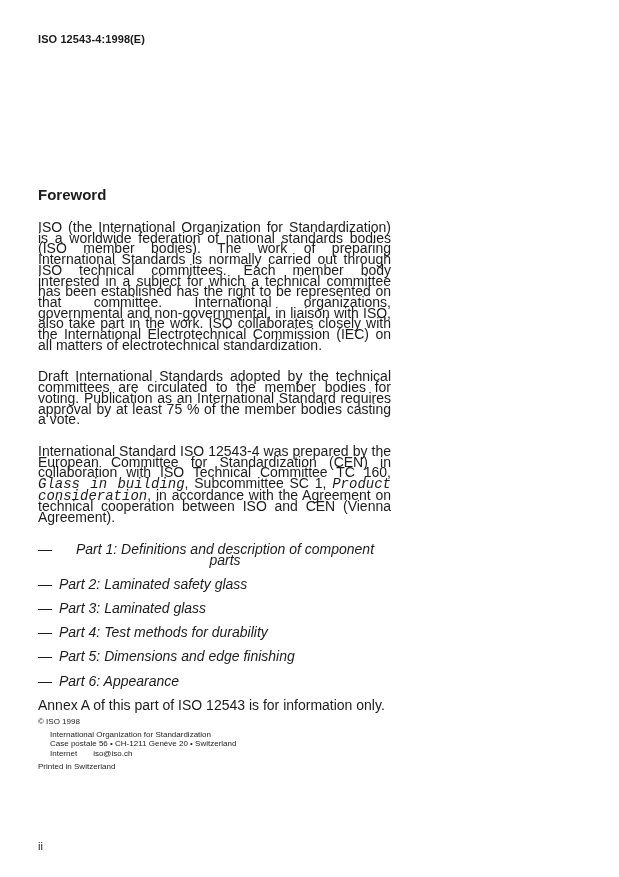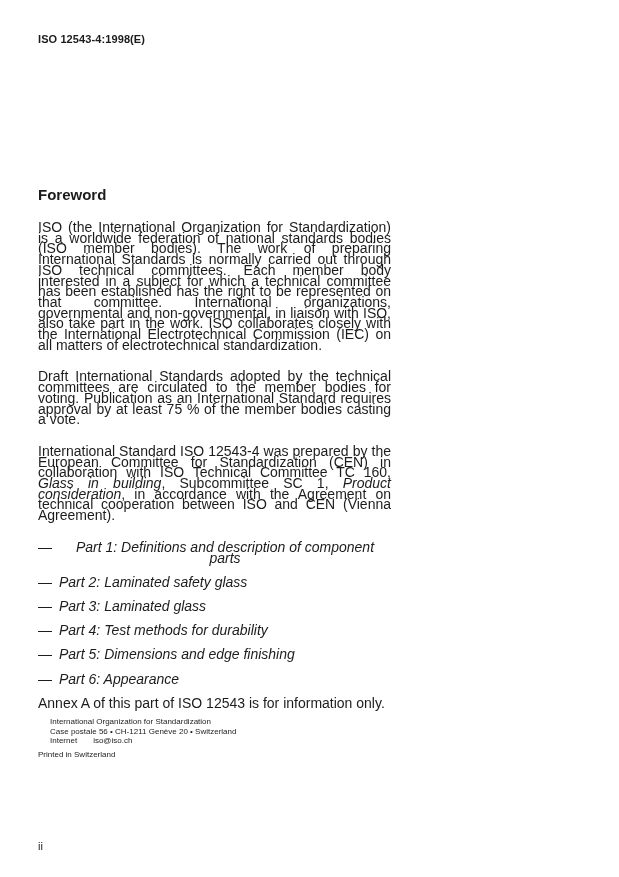--- a/index.html
+++ b/index.html
@@ -36,21 +36,21 @@
     top: 222px;
     left: 38px;
     width: 353px;
     font-size: 14px;
     line-height: 10.7px;
   }
   .body-col p {
     margin: 0 0 21px 0;
     text-align: justify;
   }
-  .it { font-style: italic; }
+  .it { font-style: italic; font-family: Liberation Mono, monospace; }
   .parts-list { margin: 0 0 8px 0; }
   .list-item {
     display: flex;
     margin: 0 0 13.5px 0;
   }
   .list-item .dash {
     flex: none;
     width: 21px;
     font-style: normal;
   }
@@ -127,20 +127,21 @@
         </div>
         <div class="list-item">
           <span class="dash">—</span>
           <span class="part-title">Part 6: Appearance</span>
         </div>
       </div>
     <p class="annex-note">Annex A of this part of ISO 12543 is for information only.</p>
   </div>
 
   <div class="footer">
+    <div class="copyright">©  ISO 1998</div>
     <div class="org">
       <div>International Organization for Standardization</div>
       <div>Case postale 56 • CH-1211 Genève 20 • Switzerland</div>
       <div>
         <span>Internet</span><span class="internet-email">iso@iso.ch</span>
       </div>
     </div>
     <div class="printed">Printed in Switzerland</div>
   </div>
 

